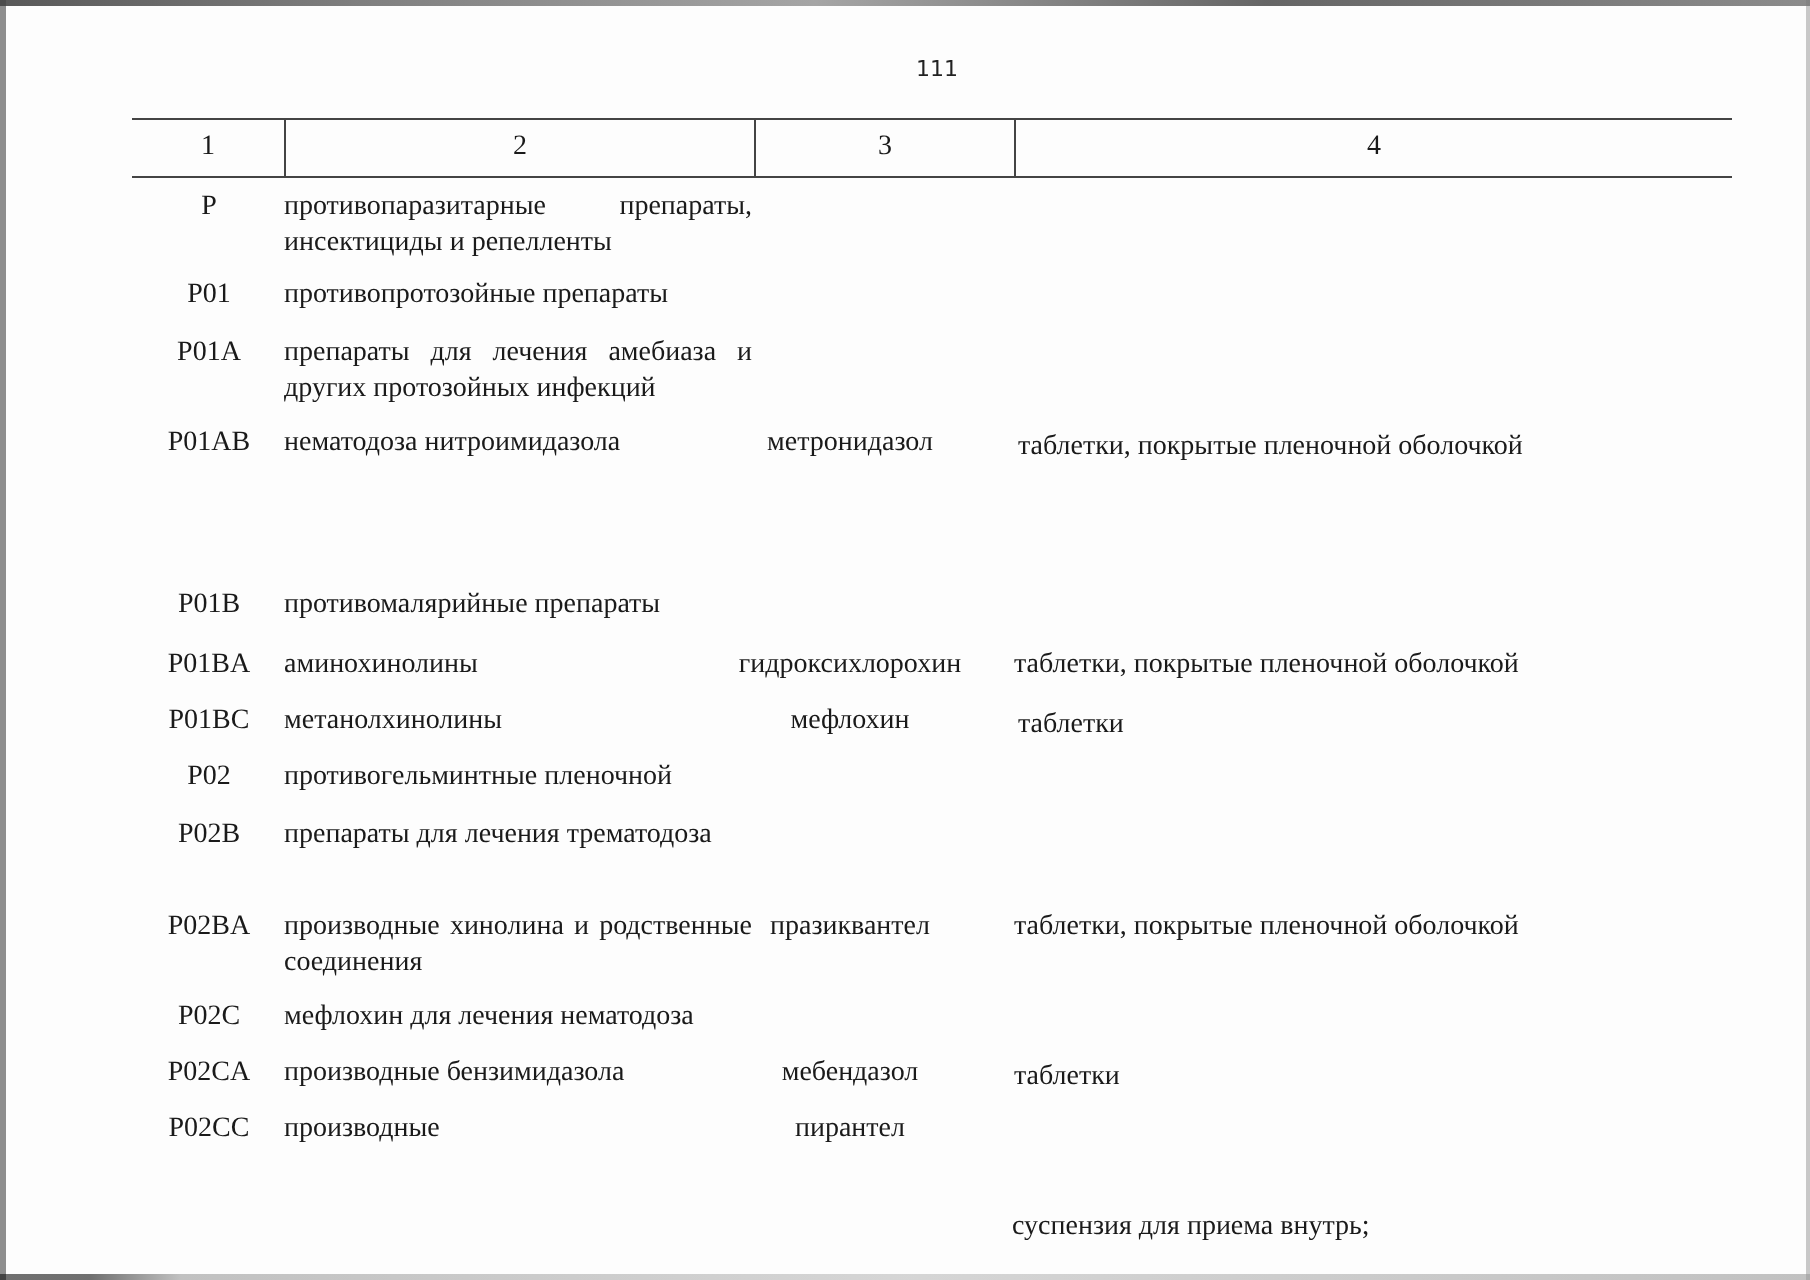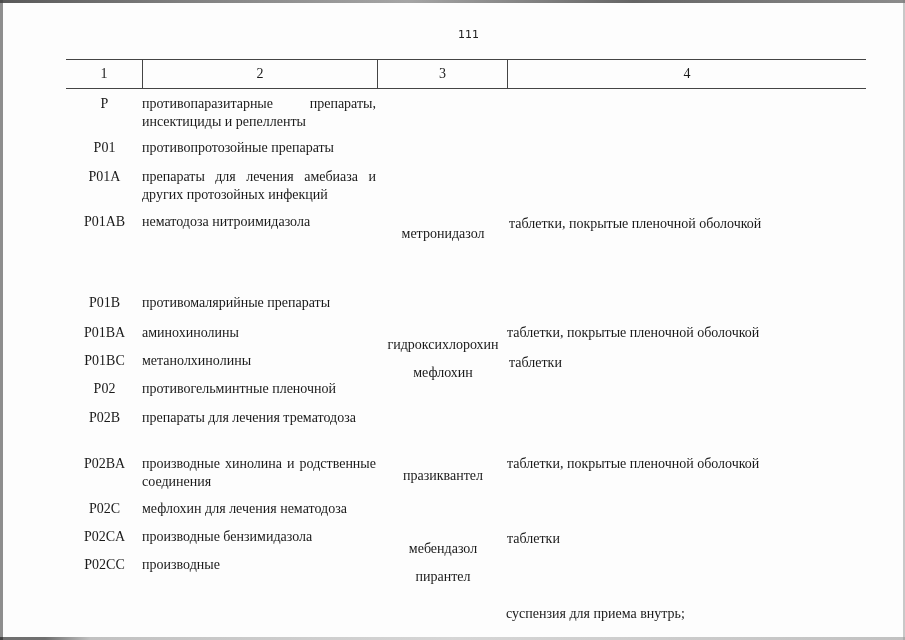--- a/index.html
+++ b/index.html
@@ -85,25 +85,24 @@
     }
     .row .name {
       position: absolute;
       left: 76px;
       width: 234px;
       text-align: justify;
       text-align-last: left;
     }
     .row .drug {
       position: absolute;
-      left: 310px;
+      left: 292px;
       width: 134px;
       text-align: center;
       white-space: nowrap;
-      margin-top: 12px;
     }
     .row .forms {
       position: absolute;
       left: 443px;
       width: 360px;
     }
     .row .forms div { white-space: nowrap; }
   </style>
 </head>
 <body>

